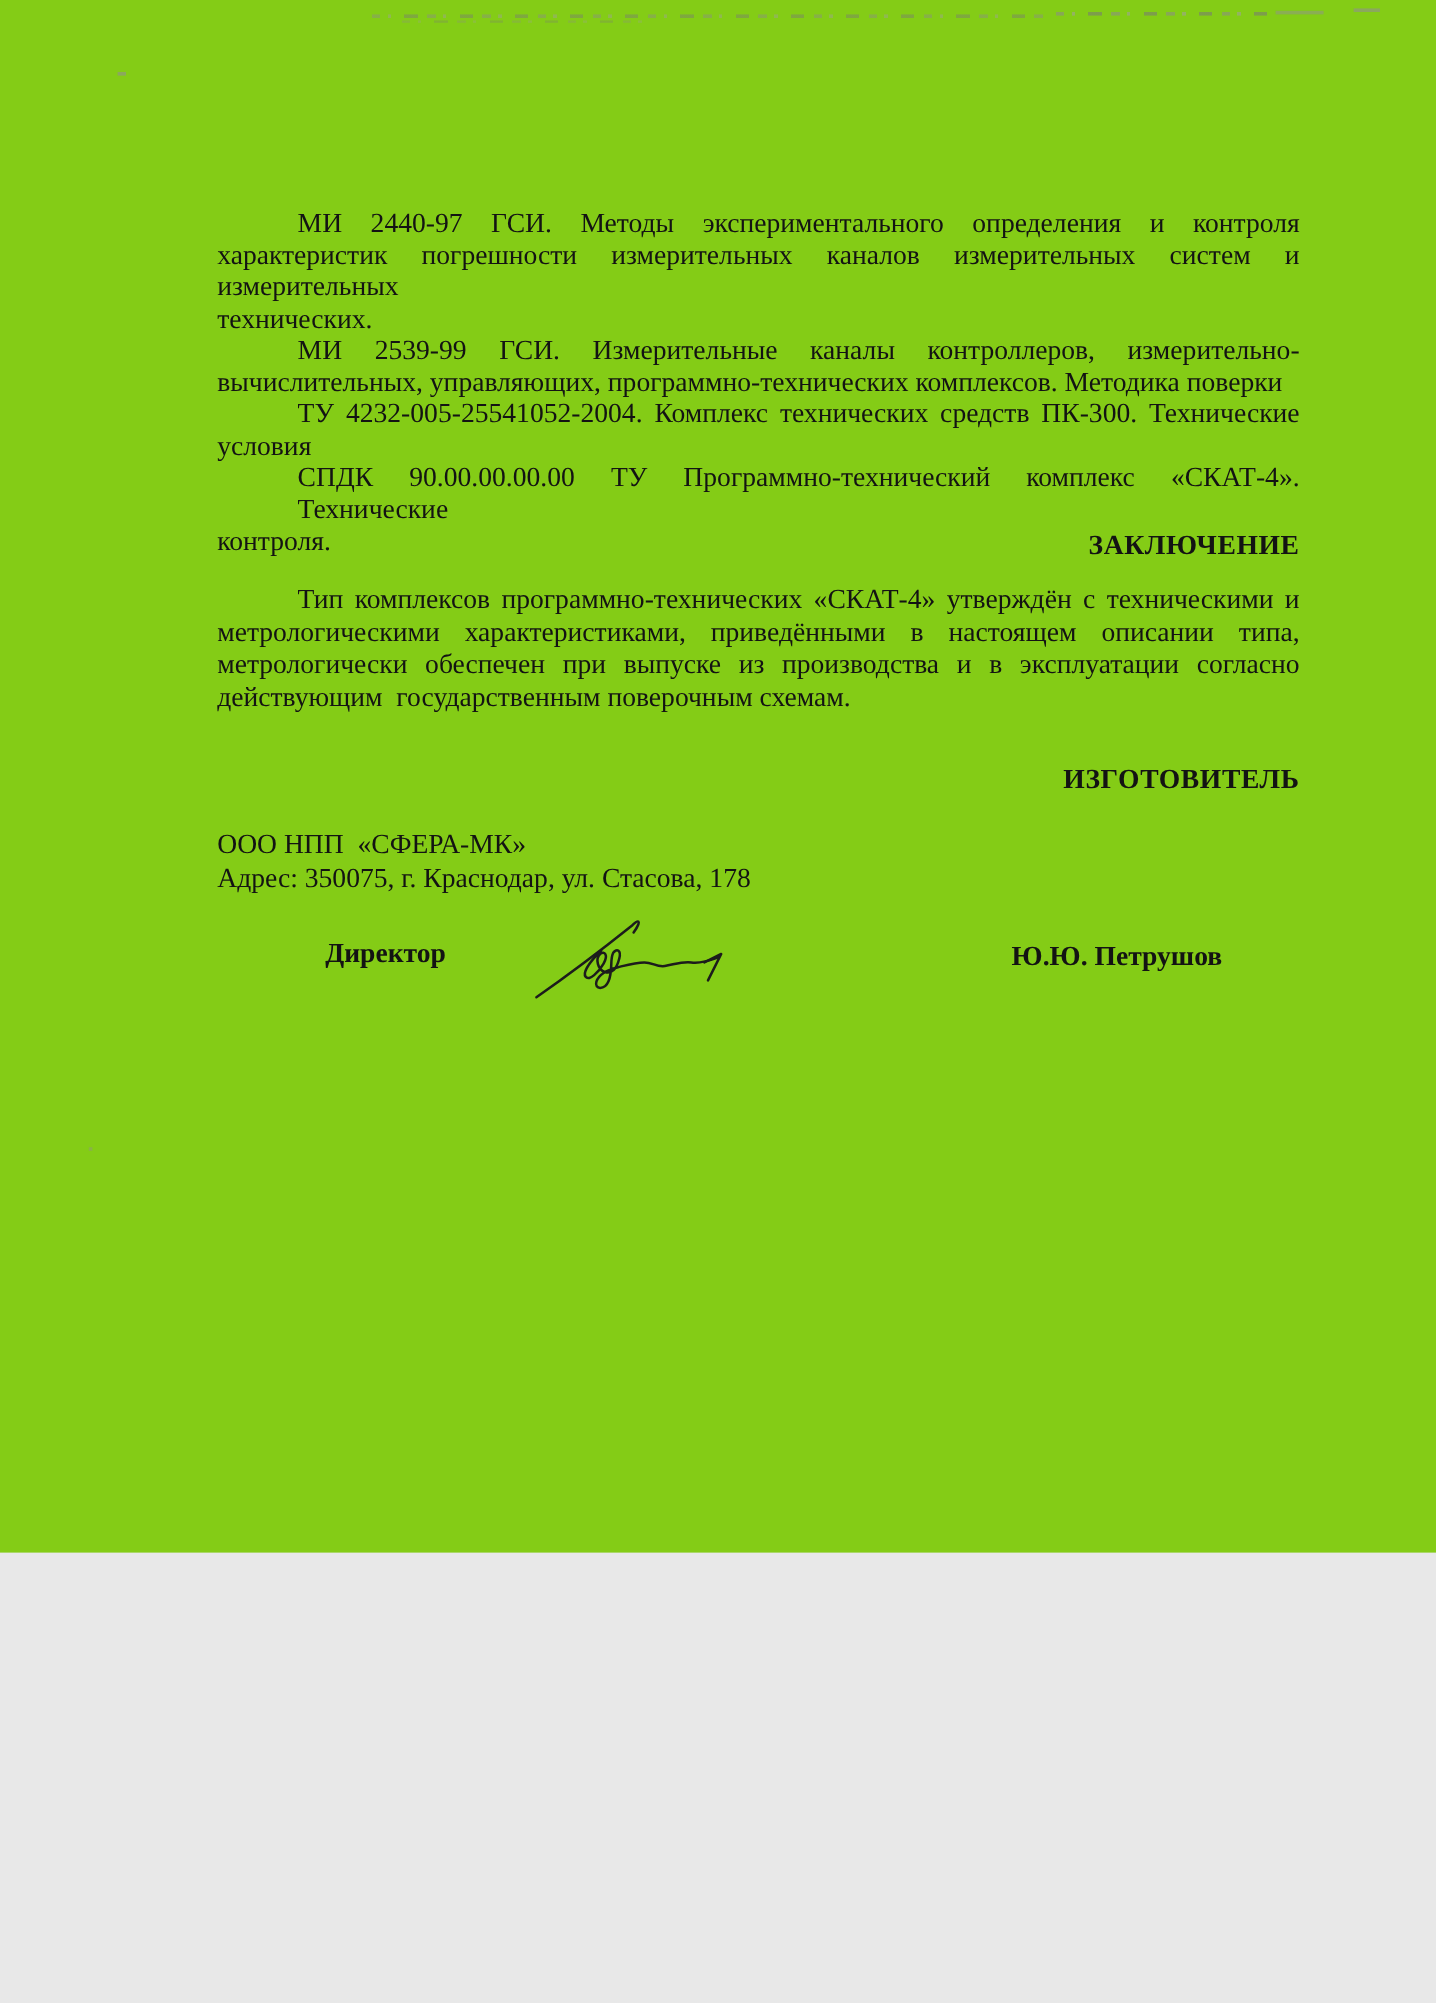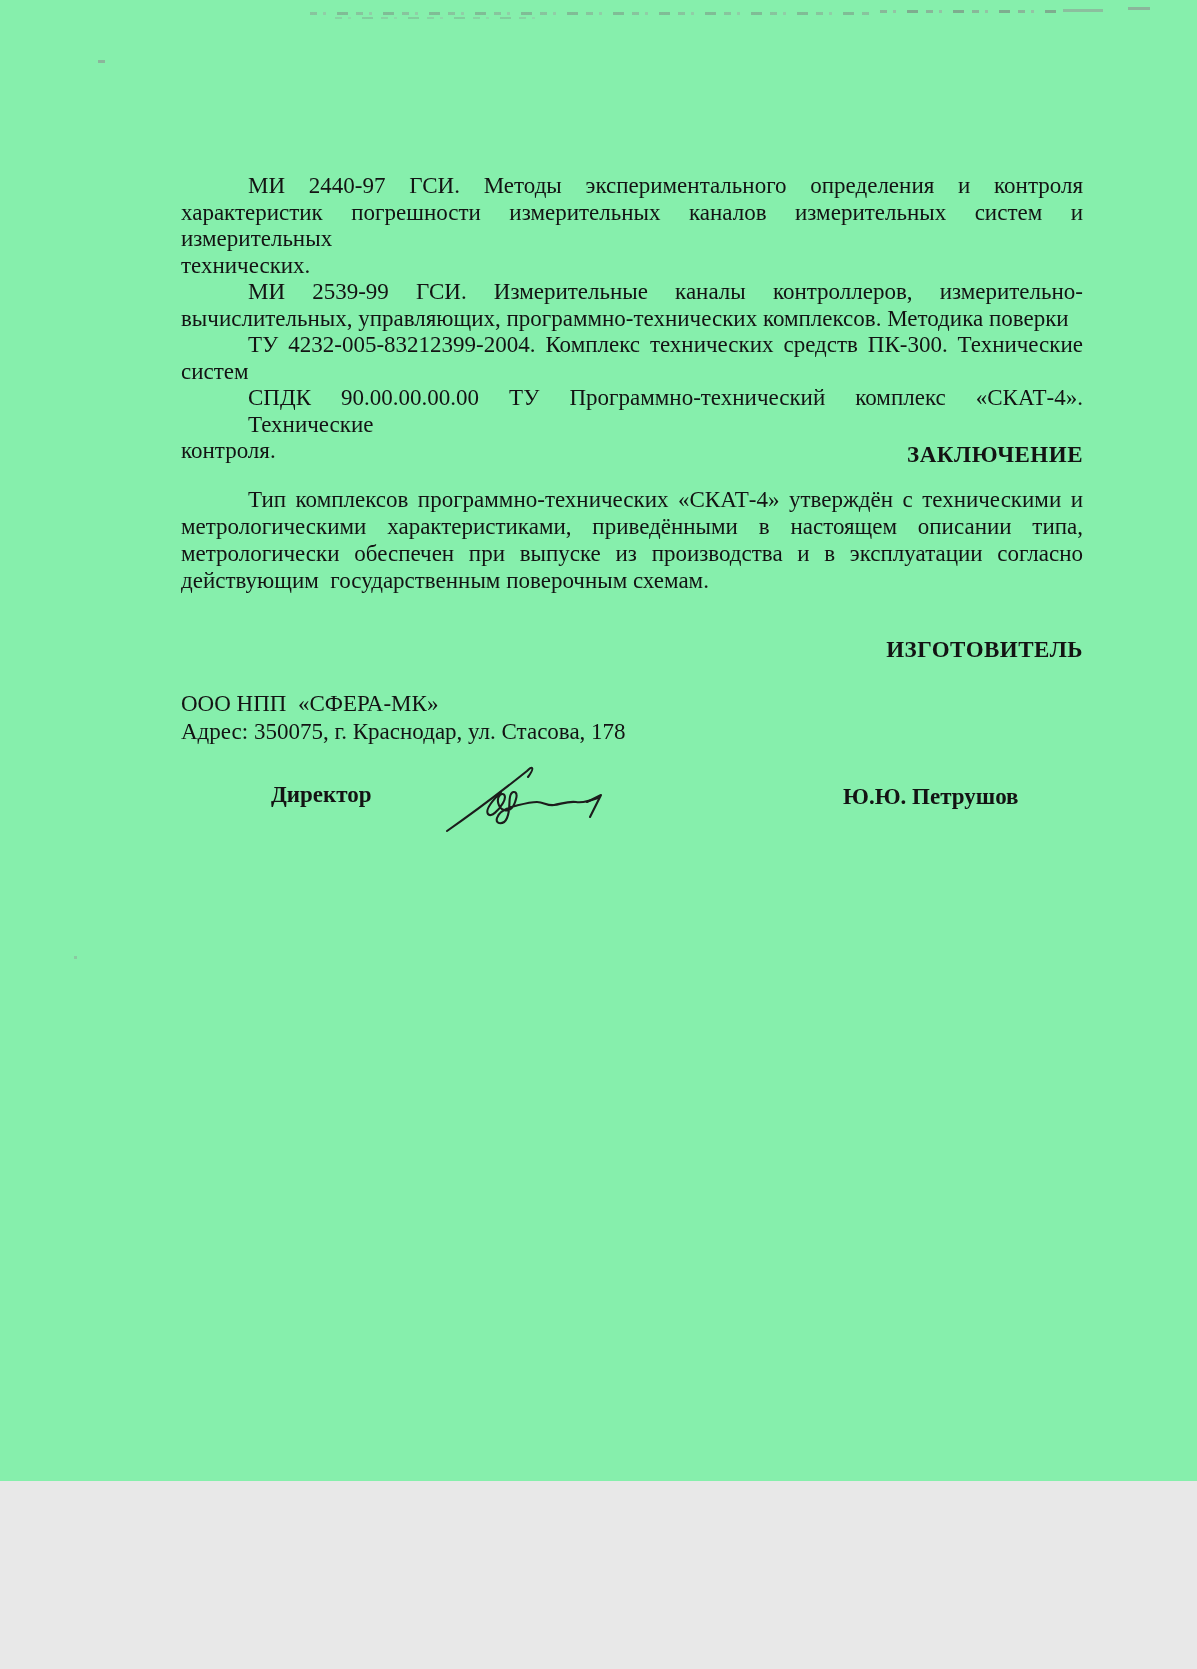--- a/index.html
+++ b/index.html
@@ -1,21 +1,21 @@
 <!DOCTYPE html>
 <html><head>
 <meta charset="utf-8">
 <style>
   * { margin: 0; padding: 0; box-sizing: border-box; }
   html, body { background: #e8e8e8; }
   .page {
     position: relative;
     width: 1197px;
-    height: 1481px;
-    background: #86efac;
+    height: 1294px;
+    background: #84cc16;
     overflow: hidden;
     font-family: "Liberation Serif", "DejaVu Serif", serif;
     color: #131313;
   }
   
   .noise-strip {
     position: absolute;
     background-image: repeating-linear-gradient(90deg,
       #8a8a8a 0px, #8a8a8a 7px,
       transparent 7px, transparent 13px,
@@ -74,22 +74,22 @@
   </div>
   <div class="speck" style="left:98px; top:60px; width:7px; height:3px; opacity:.6;"></div>
   <div class="speck" style="left:74px; top:956px; width:3px; height:3px; opacity:.4;"></div>
 
   <div class="textcol body-block">
     <div class="jline indent">МИ 2440-97 ГСИ. Методы экспериментального определения и контроля</div>
     <div class="jline">характеристик погрешности измерительных каналов измерительных систем и измерительных</div>
     <div class="lline">технических.</div>
     <div class="jline indent">МИ 2539-99 ГСИ. Измерительные каналы контроллеров, измерительно-</div>
     <div class="lline">вычислительных, управляющих, программно-технических комплексов. Методика поверки</div>
-    <div class="jline indent">ТУ 4232-005-83212399-2004. Комплекс технических средств ПК-300. Технические</div>
-    <div class="lline">систем</div>
+    <div class="jline indent">ТУ 4232-005-25541052-2004. Комплекс технических средств ПК-300. Технические</div>
+    <div class="lline">условия</div>
     <div class="jline indent">СПДК 90.00.00.00.00 ТУ Программно-технический комплекс «СКАТ-4». Технические</div>
     <div class="lline">контроля.</div>
   </div>
 
   <div class="heading" style="top:442px;">ЗАКЛЮЧЕНИЕ</div>
   <div class="textcol concl-block">
     <div class="jline indent">Тип комплексов программно-технических «СКАТ-4» утверждён с техническими и</div>
     <div class="jline">метрологическими характеристиками, приведёнными в настоящем описании типа,</div>
     <div class="jline">метрологически обеспечен при выпуске из производства и в эксплуатации согласно</div>
     <div class="lline">действующим  государственным поверочным схемам.</div>

